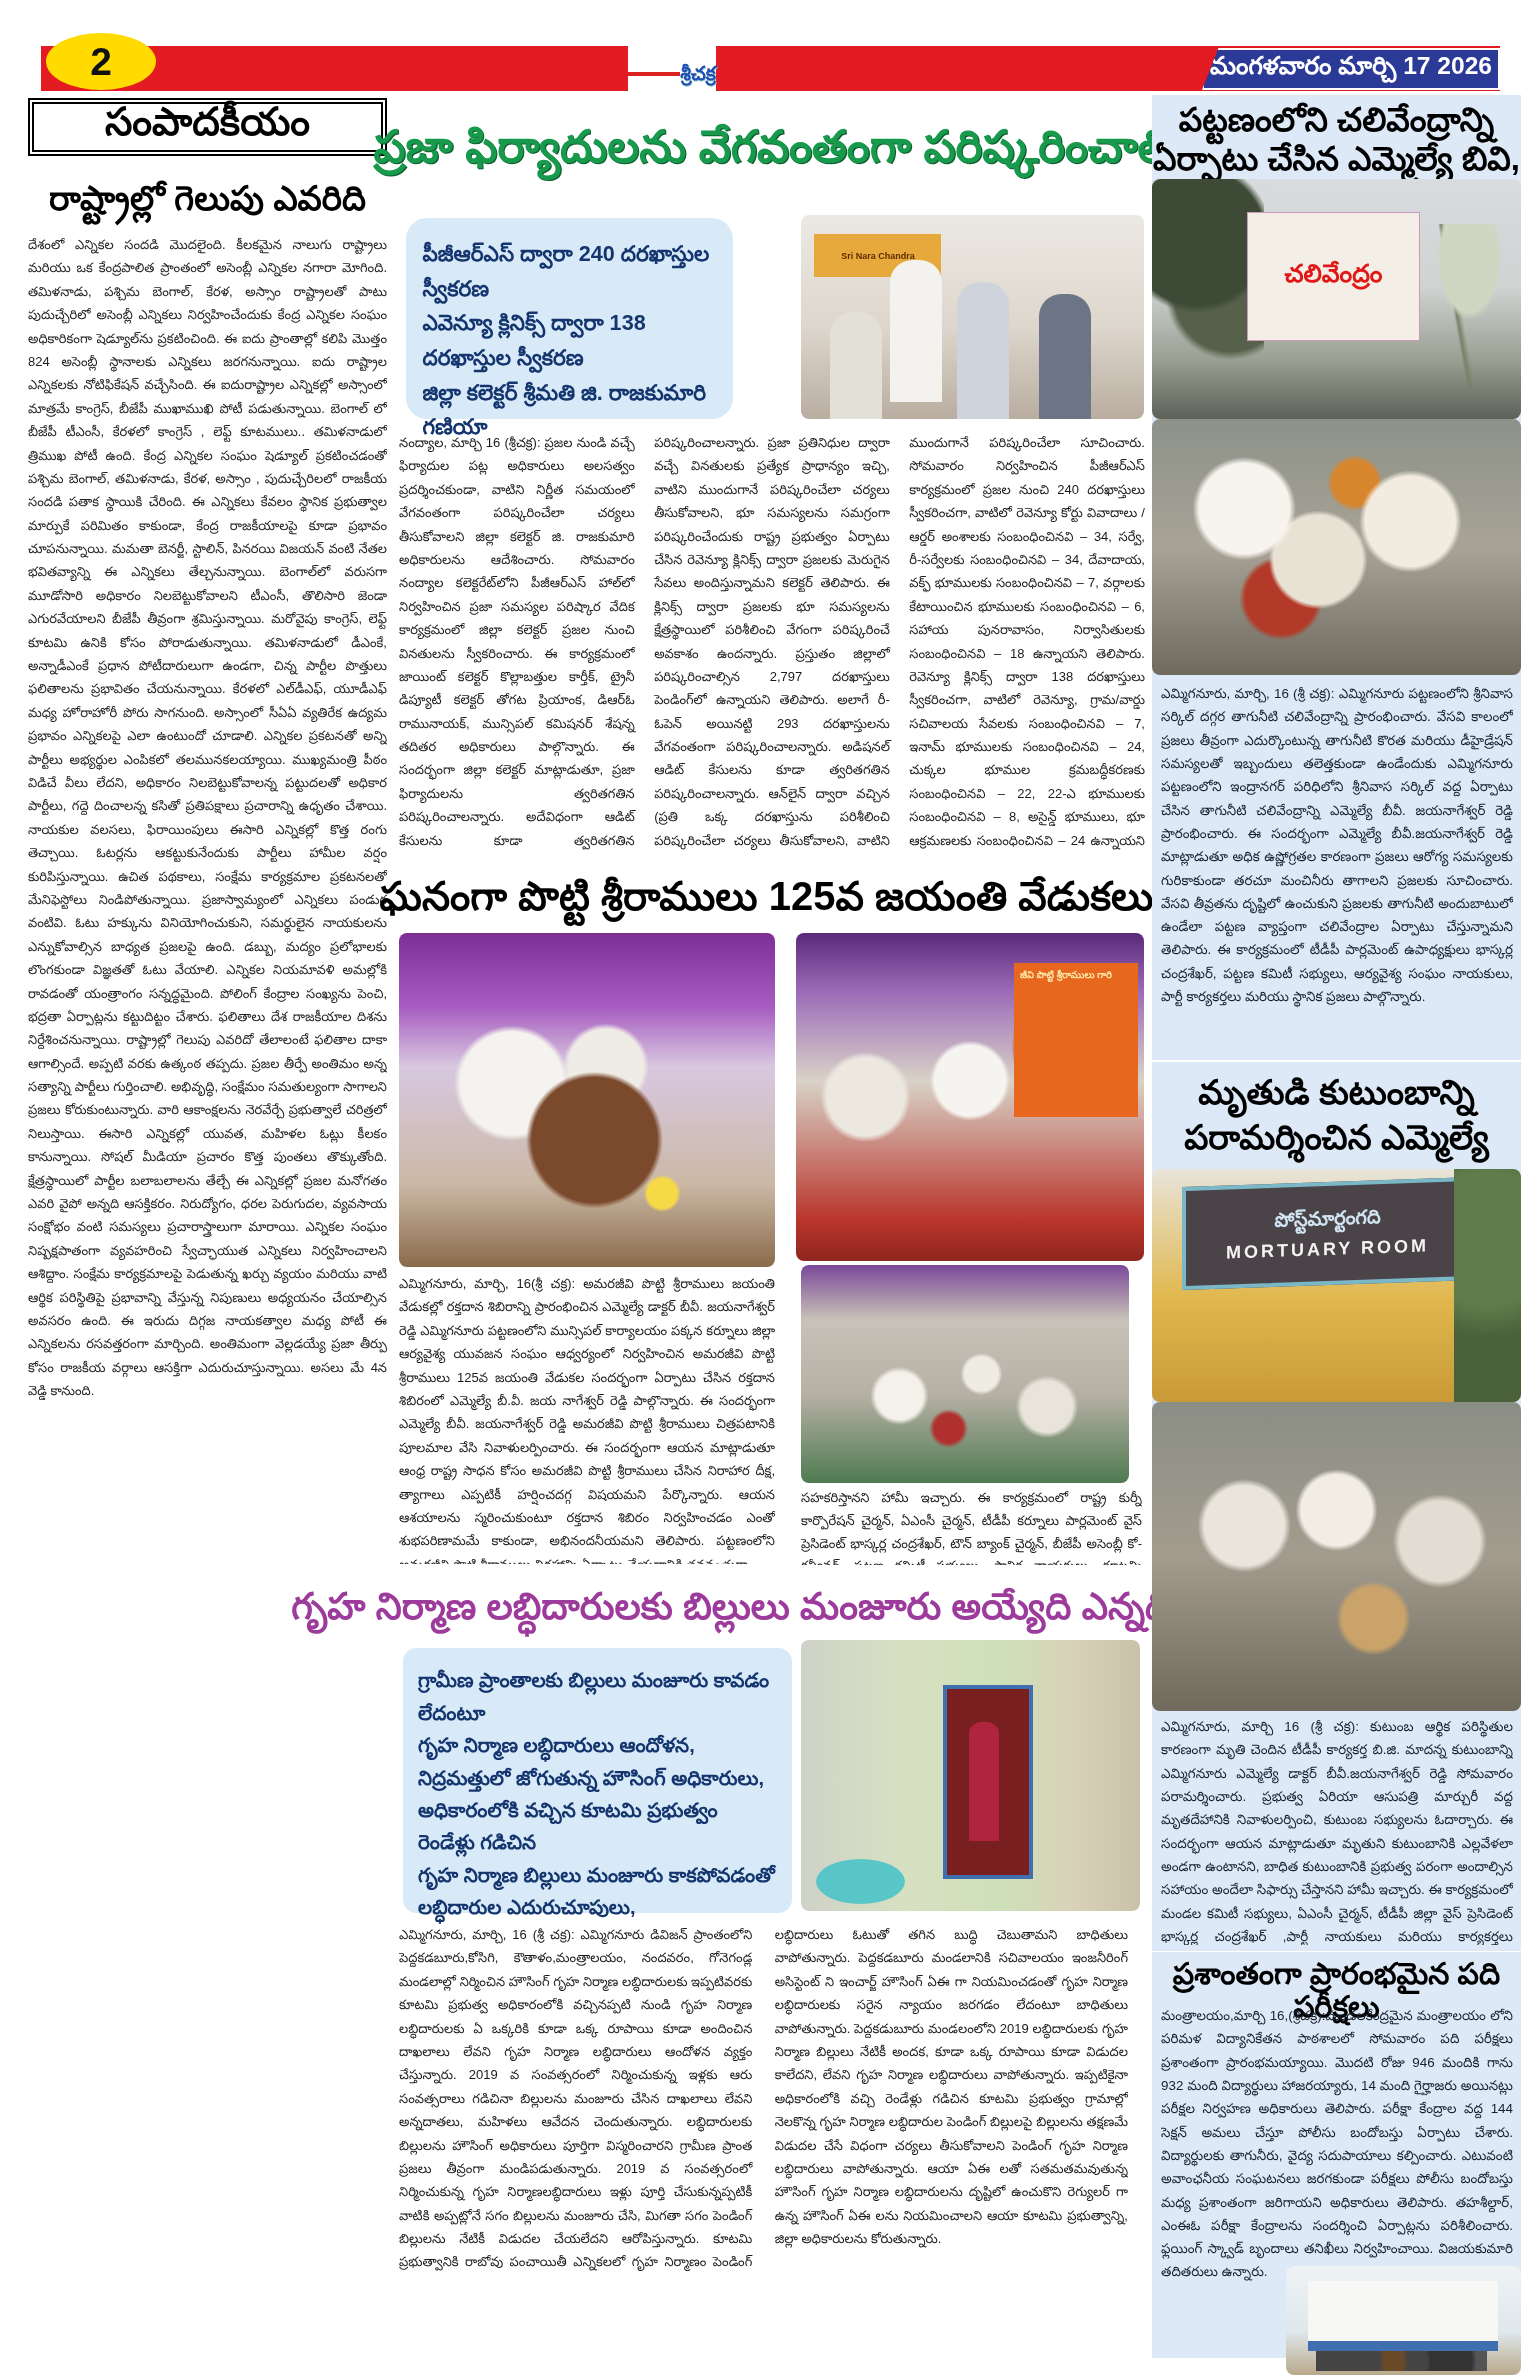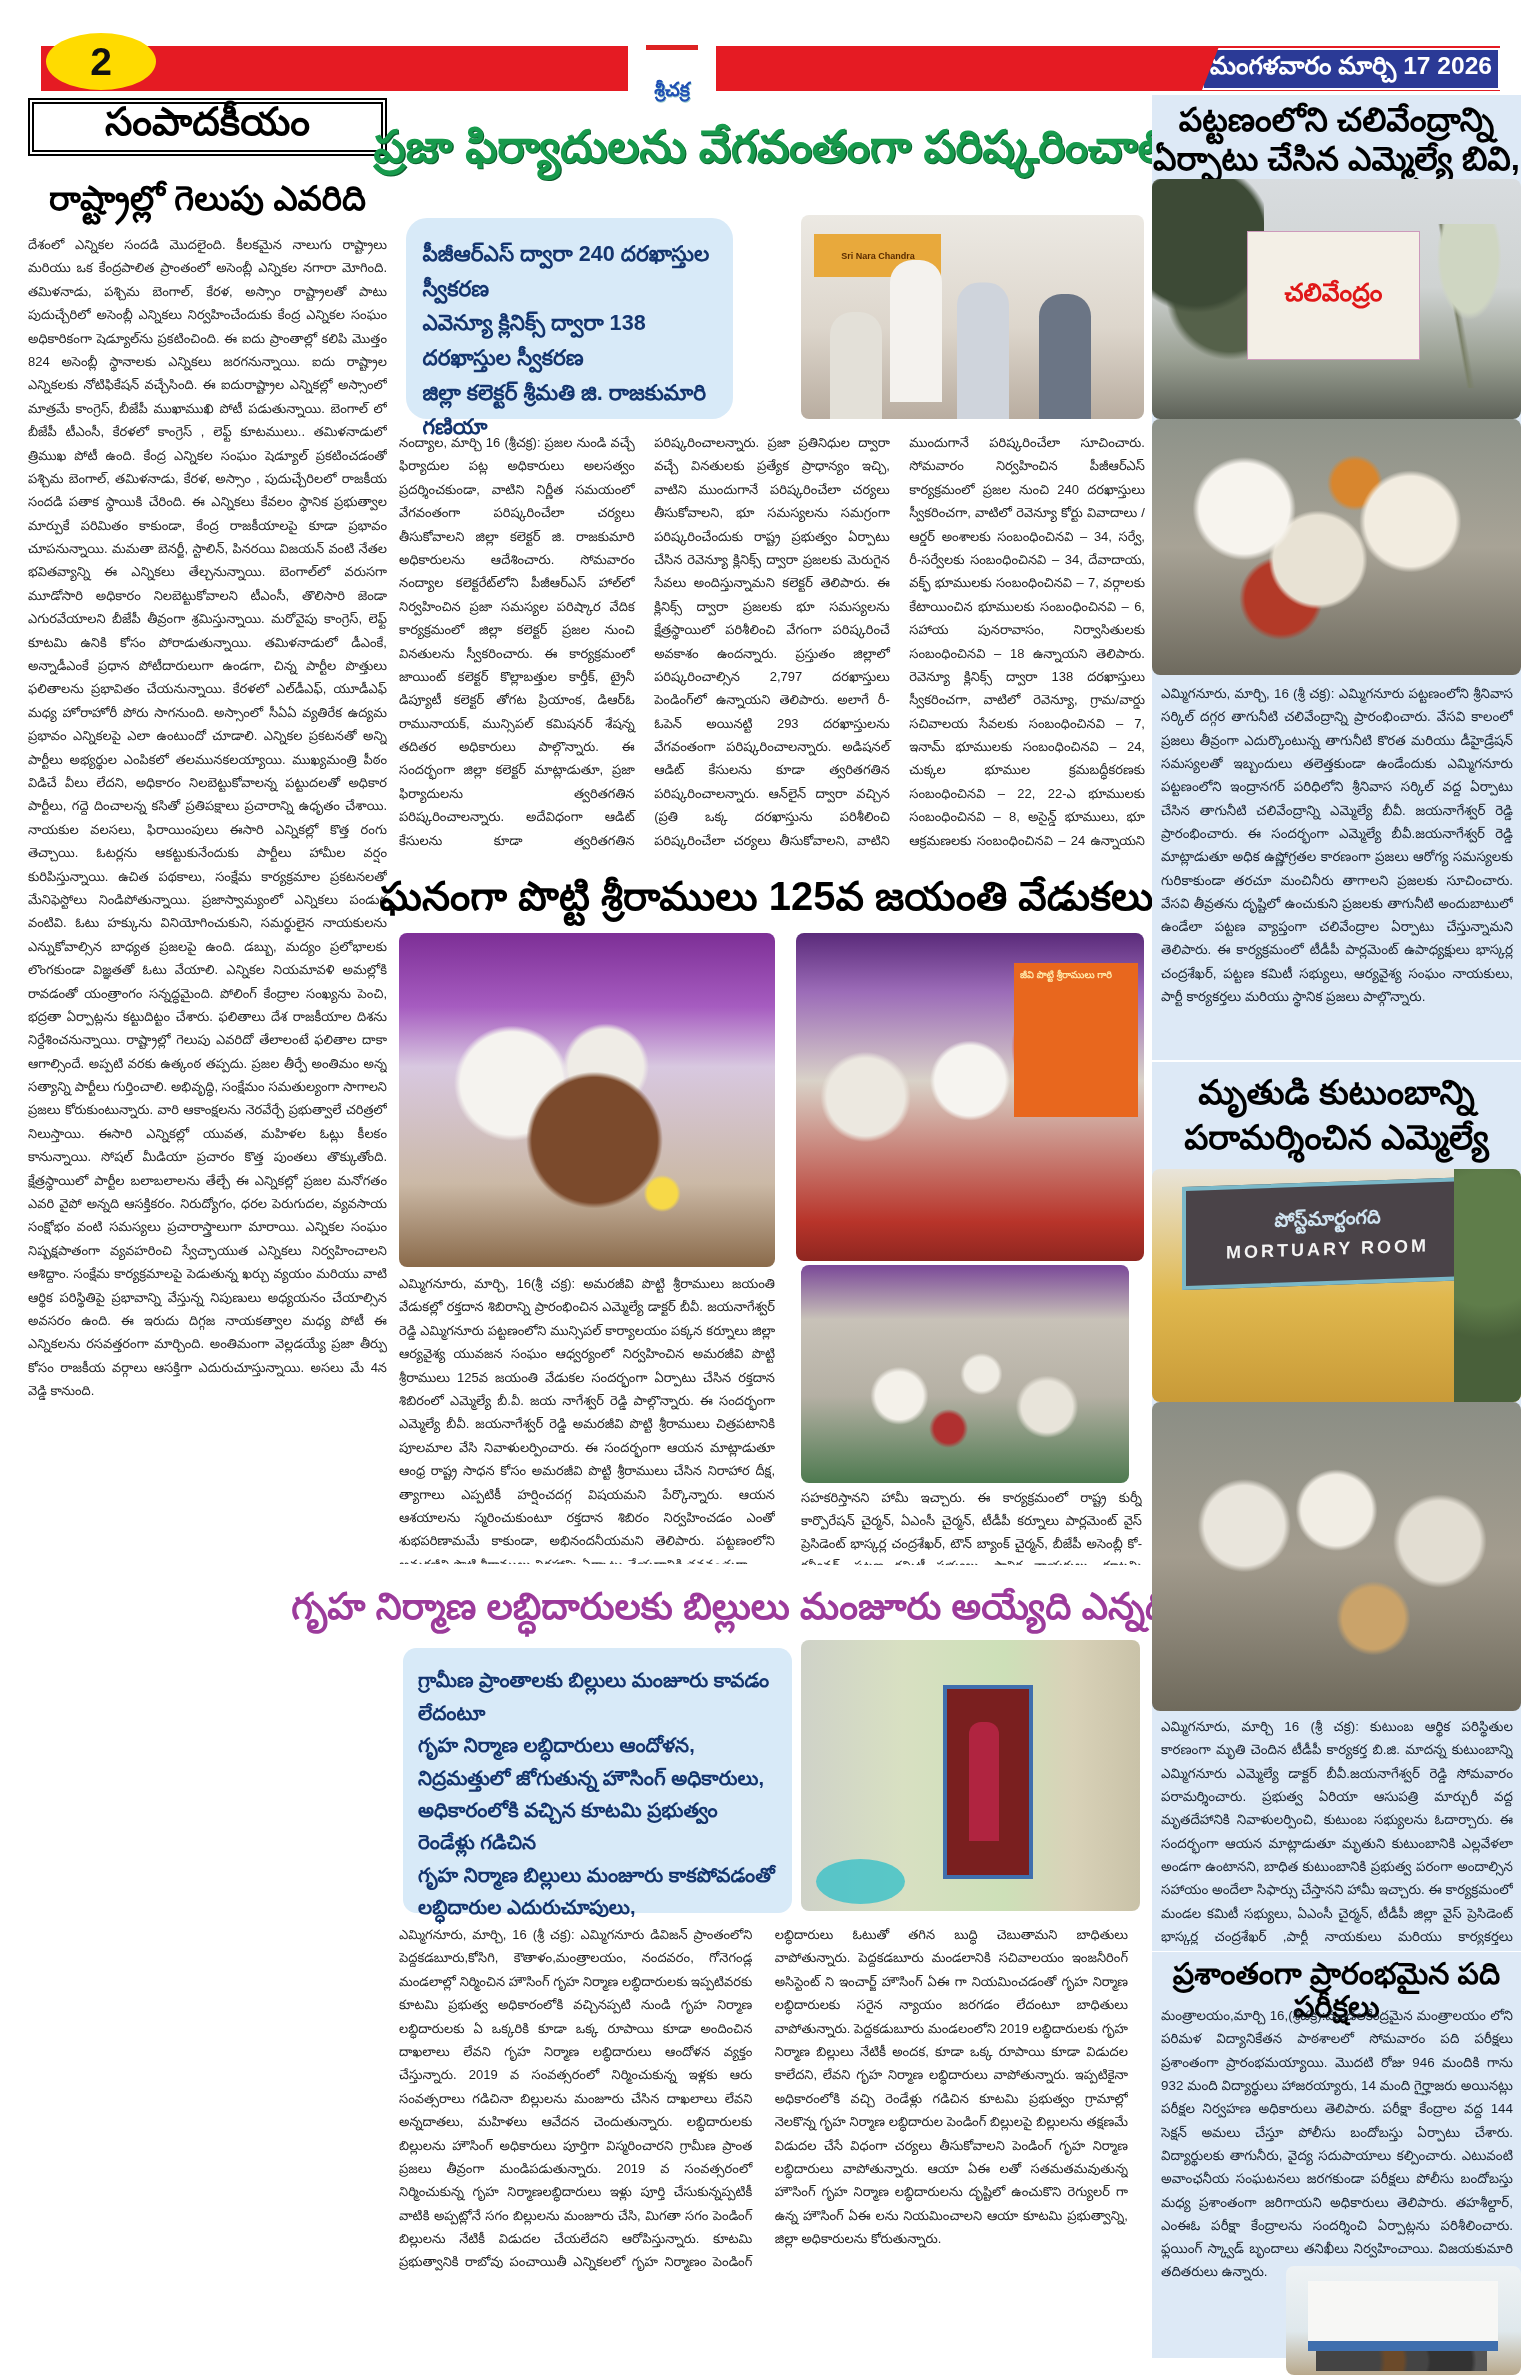--- a/index.html
+++ b/index.html
@@ -5,21 +5,21 @@
   html,body{margin:0;padding:0;background:#ffffff;}
   body{width:1541px;height:2377px;position:relative;font-family:"Liberation Sans","DejaVu Sans",sans-serif;color:#1a1a1a;}
   .abs{position:absolute;box-sizing:border-box;}
   .just{text-align:justify;overflow:hidden;}
   .photo{overflow:hidden;position:absolute;box-sizing:border-box;border-radius:8px;}
 
   
   .topbar{left:41px;top:46px;width:1459px;height:45px;background:#e51b23;}
   .pagenum{left:46px;top:33px;width:110px;height:57px;background:#ffdb00;border-radius:50%;
            display:flex;align-items:center;justify-content:center;font-size:39px;font-weight:bold;color:#111;}
-  .logobox{left:628px;top:45px;width:88px;height:60px;background:#ffffff;display:flex;flex-direction:column;align-items:center;justify-content:space-between;}
+  .logobox{left:628px;top:45px;width:88px;height:60px;background:#ffffff;display:flex;flex-direction:row;align-items:center;justify-content:center;}
   .logobox .redline{width:52px;height:4.5px;background:#d22;margin-bottom:2.2px;}
   .logobox .logotxt{font-size:19.4px;font-weight:bold;color:#1f4fb4;text-shadow:0.7px 0.7px 0 #9cc;}
   .datebox{left:1202px;top:48px;width:298px;height:42px;background:#2b3a96;border:2.2px solid #ffffff;
            clip-path:polygon(16.4px 0,100% 0,100% 100%,0 100%);
            display:flex;align-items:center;justify-content:center;color:#fff;font-size:24.6px;font-weight:bold;}
 
   
   .edbox{left:28px;top:98px;width:359px;height:58px;border:6px double #000;background:#fff;
          display:flex;align-items:center;justify-content:center;font-size:39px;font-weight:bold;color:#000;}
   .edheadline{left:28px;top:179px;width:359px;height:46px;font-size:34px;font-weight:900;color:#000;
@@ -54,21 +54,21 @@
   .rc-h3{top:4.5px;font-size:30px;line-height:1.1;}
   .rc-text{position:absolute;left:9px;width:352px;font-size:13.4px;line-height:1.74;color:#16202c;text-align:justify;overflow:hidden;}
 
   
   .ph-pgrs{left:801px;top:215px;width:343px;height:204px;background:linear-gradient(180deg,#ece9e3 0%,#ddd6cc 55%,#b9ada0 100%);}
   .ph-pgrs .sign{position:absolute;left:13.4px;top:19.4px;width:127px;height:43px;background:#e8a93c;color:#5a2c00;
                  font-size:9px;font-weight:bold;display:flex;align-items:center;justify-content:center;text-align:center;}
   .ph-pgrs .p1{position:absolute;left:89px;top:45px;width:52px;height:142px;background:#f4f2ee;border-radius:22.4px 22.4px 0 0;box-shadow:67px 22.4px 0 #cfd4dc,149px 34px 0 #6b7585,-60px 52px 0 #e3e0d8;}
   .ph-street{left:1152px;top:179px;width:369px;height:240px;background:linear-gradient(180deg,#d8dcdf 0%,#cfd3d2 45%,#9aa093 75%,#5d6158 100%);}
   .ph-street .trees{position:absolute;left:0;top:0;width:112px;height:194px;background:radial-gradient(circle at 40% 30%,#3d4a36 0 45%,transparent 50%),radial-gradient(circle at 70% 60%,#55614a 0 40%,transparent 46%);}
-  .ph-street .banner{position:absolute;left:95px;top:33px;width:171px;height:127px;background:#f3efe6;border:1.5px solid #c9b;display:flex;align-items:center;justify-content:center;margin-top:19px;}
+  .ph-street .banner{position:absolute;left:95px;top:33px;width:171px;height:127px;background:#f3efe6;border:1.5px solid #c9b;display:flex;align-items:center;justify-content:center;}
   .ph-street .banner span{color:#e01818;font-size:25px;font-weight:900;}
   .ph-street .palm{position:absolute;right:7.5px;top:45px;width:112px;height:164px;background:radial-gradient(ellipse at 60% 20%,#cfd6c2 0 30%,transparent 34%),linear-gradient(80deg,transparent 46%,#7a8068 48%,transparent 52%);}
   .ph-ribbon{left:1152px;top:419px;width:369px;height:256px;
      background:radial-gradient(circle at 25% 35%,#f7f4ee 0 14%,transparent 16%),radial-gradient(circle at 45% 55%,#e8e2d4 0 18%,transparent 20%),radial-gradient(circle at 70% 40%,#f2ece0 0 15%,transparent 17%),radial-gradient(circle at 55% 25%,#d8862e 0 8%,transparent 10%),radial-gradient(circle at 35% 70%,#b33a28 0 12%,transparent 14%),linear-gradient(180deg,#8d9289 0%,#a8a396 50%,#6e6a5e 100%);}
   .ph-j1{left:399px;top:933px;width:376px;height:334px;
      background:radial-gradient(circle at 70% 78%,#f7d948 0 4%,transparent 5%),radial-gradient(circle at 52% 62%,#7b4a2c 0 22%,transparent 24%),radial-gradient(circle at 30% 45%,#f5f3ef 0 16%,transparent 18%),radial-gradient(circle at 55% 40%,#efece6 0 13%,transparent 15%),linear-gradient(180deg,#7d2f96 0%,#a65cc0 22%,#d8c8e0 40%,#cbb9a6 75%,#8a6a4a 100%);}
   .ph-j2{left:796px;top:933px;width:348px;height:328px;
      background:radial-gradient(circle at 50% 45%,#f6f4f0 0 14%,transparent 16%),radial-gradient(circle at 80% 35%,#e03822 0 16%,transparent 18%),radial-gradient(circle at 20% 50%,#ece8e0 0 12%,transparent 14%),linear-gradient(180deg,#5a2a7a 0%,#9c6cb8 18%,#d9d2c8 45%,#b8342a 88%,#8e2620 100%);}
   .ph-j2 .banner{position:absolute;right:6px;top:30px;width:112px;height:142px;background:#e8671e;color:#ffe9a8;
                  font-size:9.7px;font-weight:bold;padding:6px;text-align:left;}

